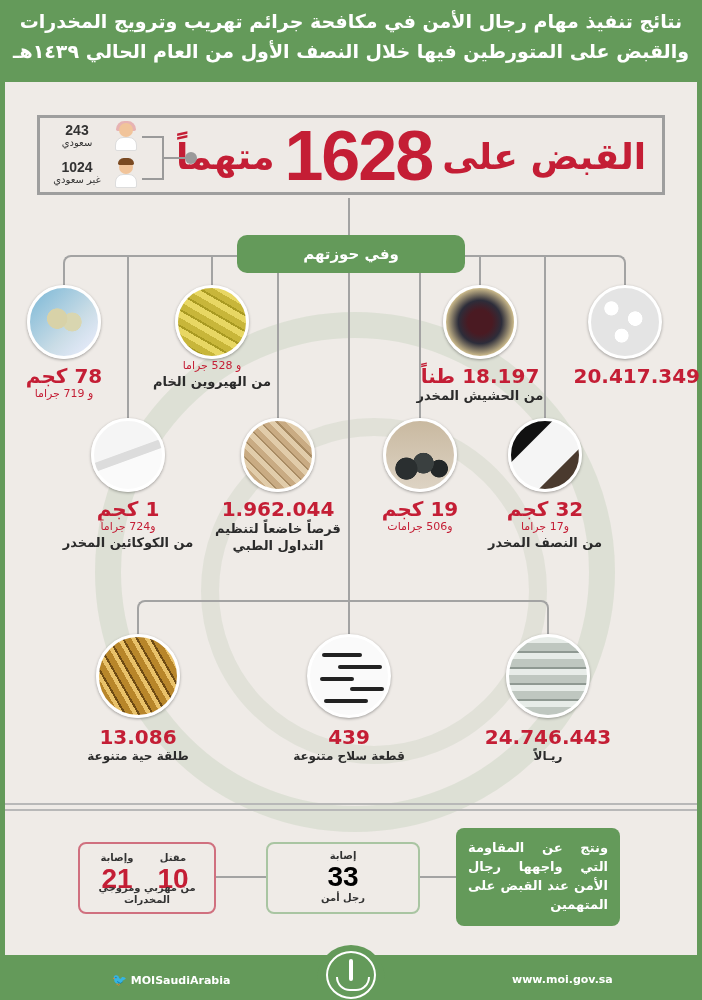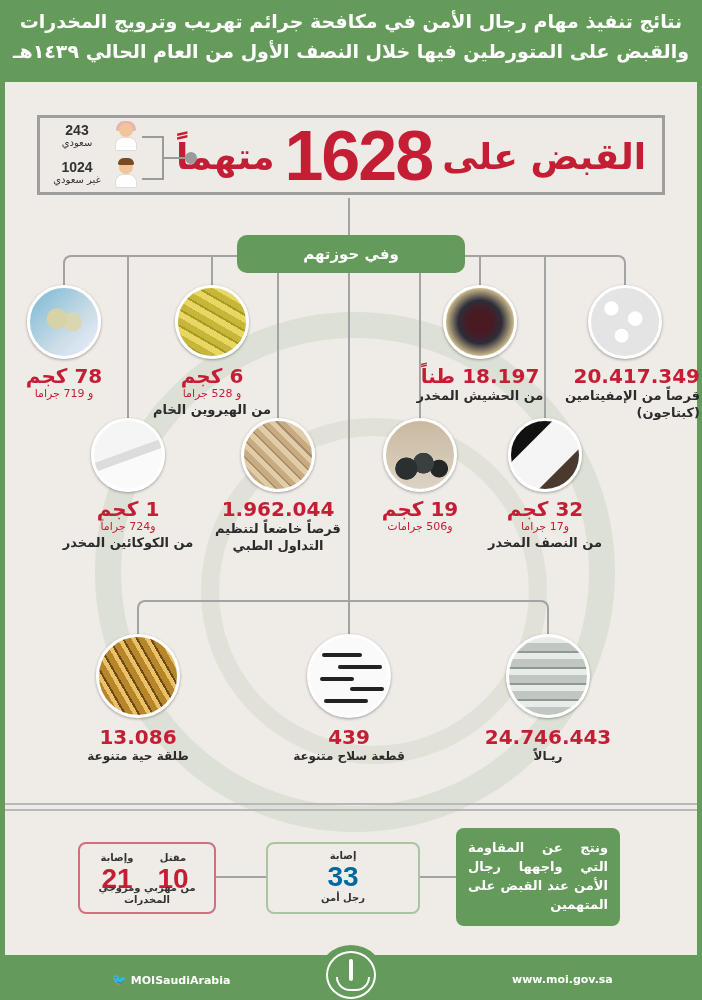--- a/index.html
+++ b/index.html
@@ -109,21 +109,21 @@
   .conn2 { position: absolute; left: 216px; top: 876px; width: 50px; height: 2px; background: #a3a3a3; }
   .sec-box {
     position: absolute; left: 266px; top: 842px; width: 154px; height: 72px;
     border: 2px solid #a9c5a2; border-radius: 8px; background: #efebe7; text-align: center;
   }
   .crim-box {
     position: absolute; left: 78px; top: 842px; width: 138px; height: 72px;
     border: 2px solid #d0707f; border-radius: 8px; background: #efebe7;
   }
   .lbl-sm { font-size: 10px; color: #333; font-weight: bold; line-height: 12px; }
-  .big-g { color: #0369a1; font-size: 28px; font-weight: bold; line-height: 30px; font-family: "Liberation Sans", sans-serif; }
+  .big-g { color: #000000; font-size: 28px; font-weight: bold; line-height: 30px; font-family: "Liberation Sans", sans-serif; }
   .big-r { color: #c41e35; font-size: 28px; font-weight: bold; line-height: 30px; font-family: "Liberation Sans", sans-serif; }
   .crim-col { position: absolute; top: 8px; width: 50px; text-align: center; }
 
   .footer {
     position: absolute; left: 0; top: 955px; width: 702px; height: 45px; background: #649a5a;
   }
   .footer-txt { position: absolute; top: 18px; color: #fff; font-size: 11px; font-weight: bold; font-family: "DejaVu Sans", sans-serif; direction: ltr; }
   .emblem {
     position: absolute; left: 317px; top: 945px; width: 68px; height: 55px;
     border-radius: 34px 34px 0 0; background: #649a5a;
@@ -190,36 +190,31 @@
 <div class="line-v" style="left:277px; top:272px; height:148px;"></div>
 <div class="line-v" style="left:419px; top:272px; height:148px;"></div>
 <div class="line-v" style="left:479px; top:256px; height:30px;"></div>
 <div class="line-v" style="left:544px; top:256px; height:168px;"></div>
 
 <div class="hoz-pill">وفي حوزتهم</div>
 
 <div class="item" style="left:550px; top:285px;text-align:right;">
   <div class="photo ph-amph"></div>
   <div class="qty">20.417.349</div>
-  <div class="desc">قرصاً من الإمفيتامين (كبتاجون)</div>
 </div>
 <div class="item" style="left:405px; top:285px;">
   <div class="photo ph-hashish"></div>
   <div class="qty">
     <span>18.197</span>
     <span class="unit">طناً</span>
   </div>
   <div class="desc">من الحشيش المخدر</div>
 </div>
 <div class="item" style="left:137px; top:285px;">
   <div class="photo ph-heroin-raw"></div>
-  <div class="qty">
-    <span>6</span>
-    <span class="unit">كجم</span>
-  </div>
   <div class="sub">و 528 جراما</div>
   <div class="desc">من الهيروين الخام</div>
 </div>
 <div class="item" style="left:-11px; top:285px;">
   <div class="photo ph-heroin-impure"></div>
   <div class="qty">
     <span>78</span>
     <span class="unit">كجم</span>
   </div>
   <div class="sub">و 719 جراما</div>

